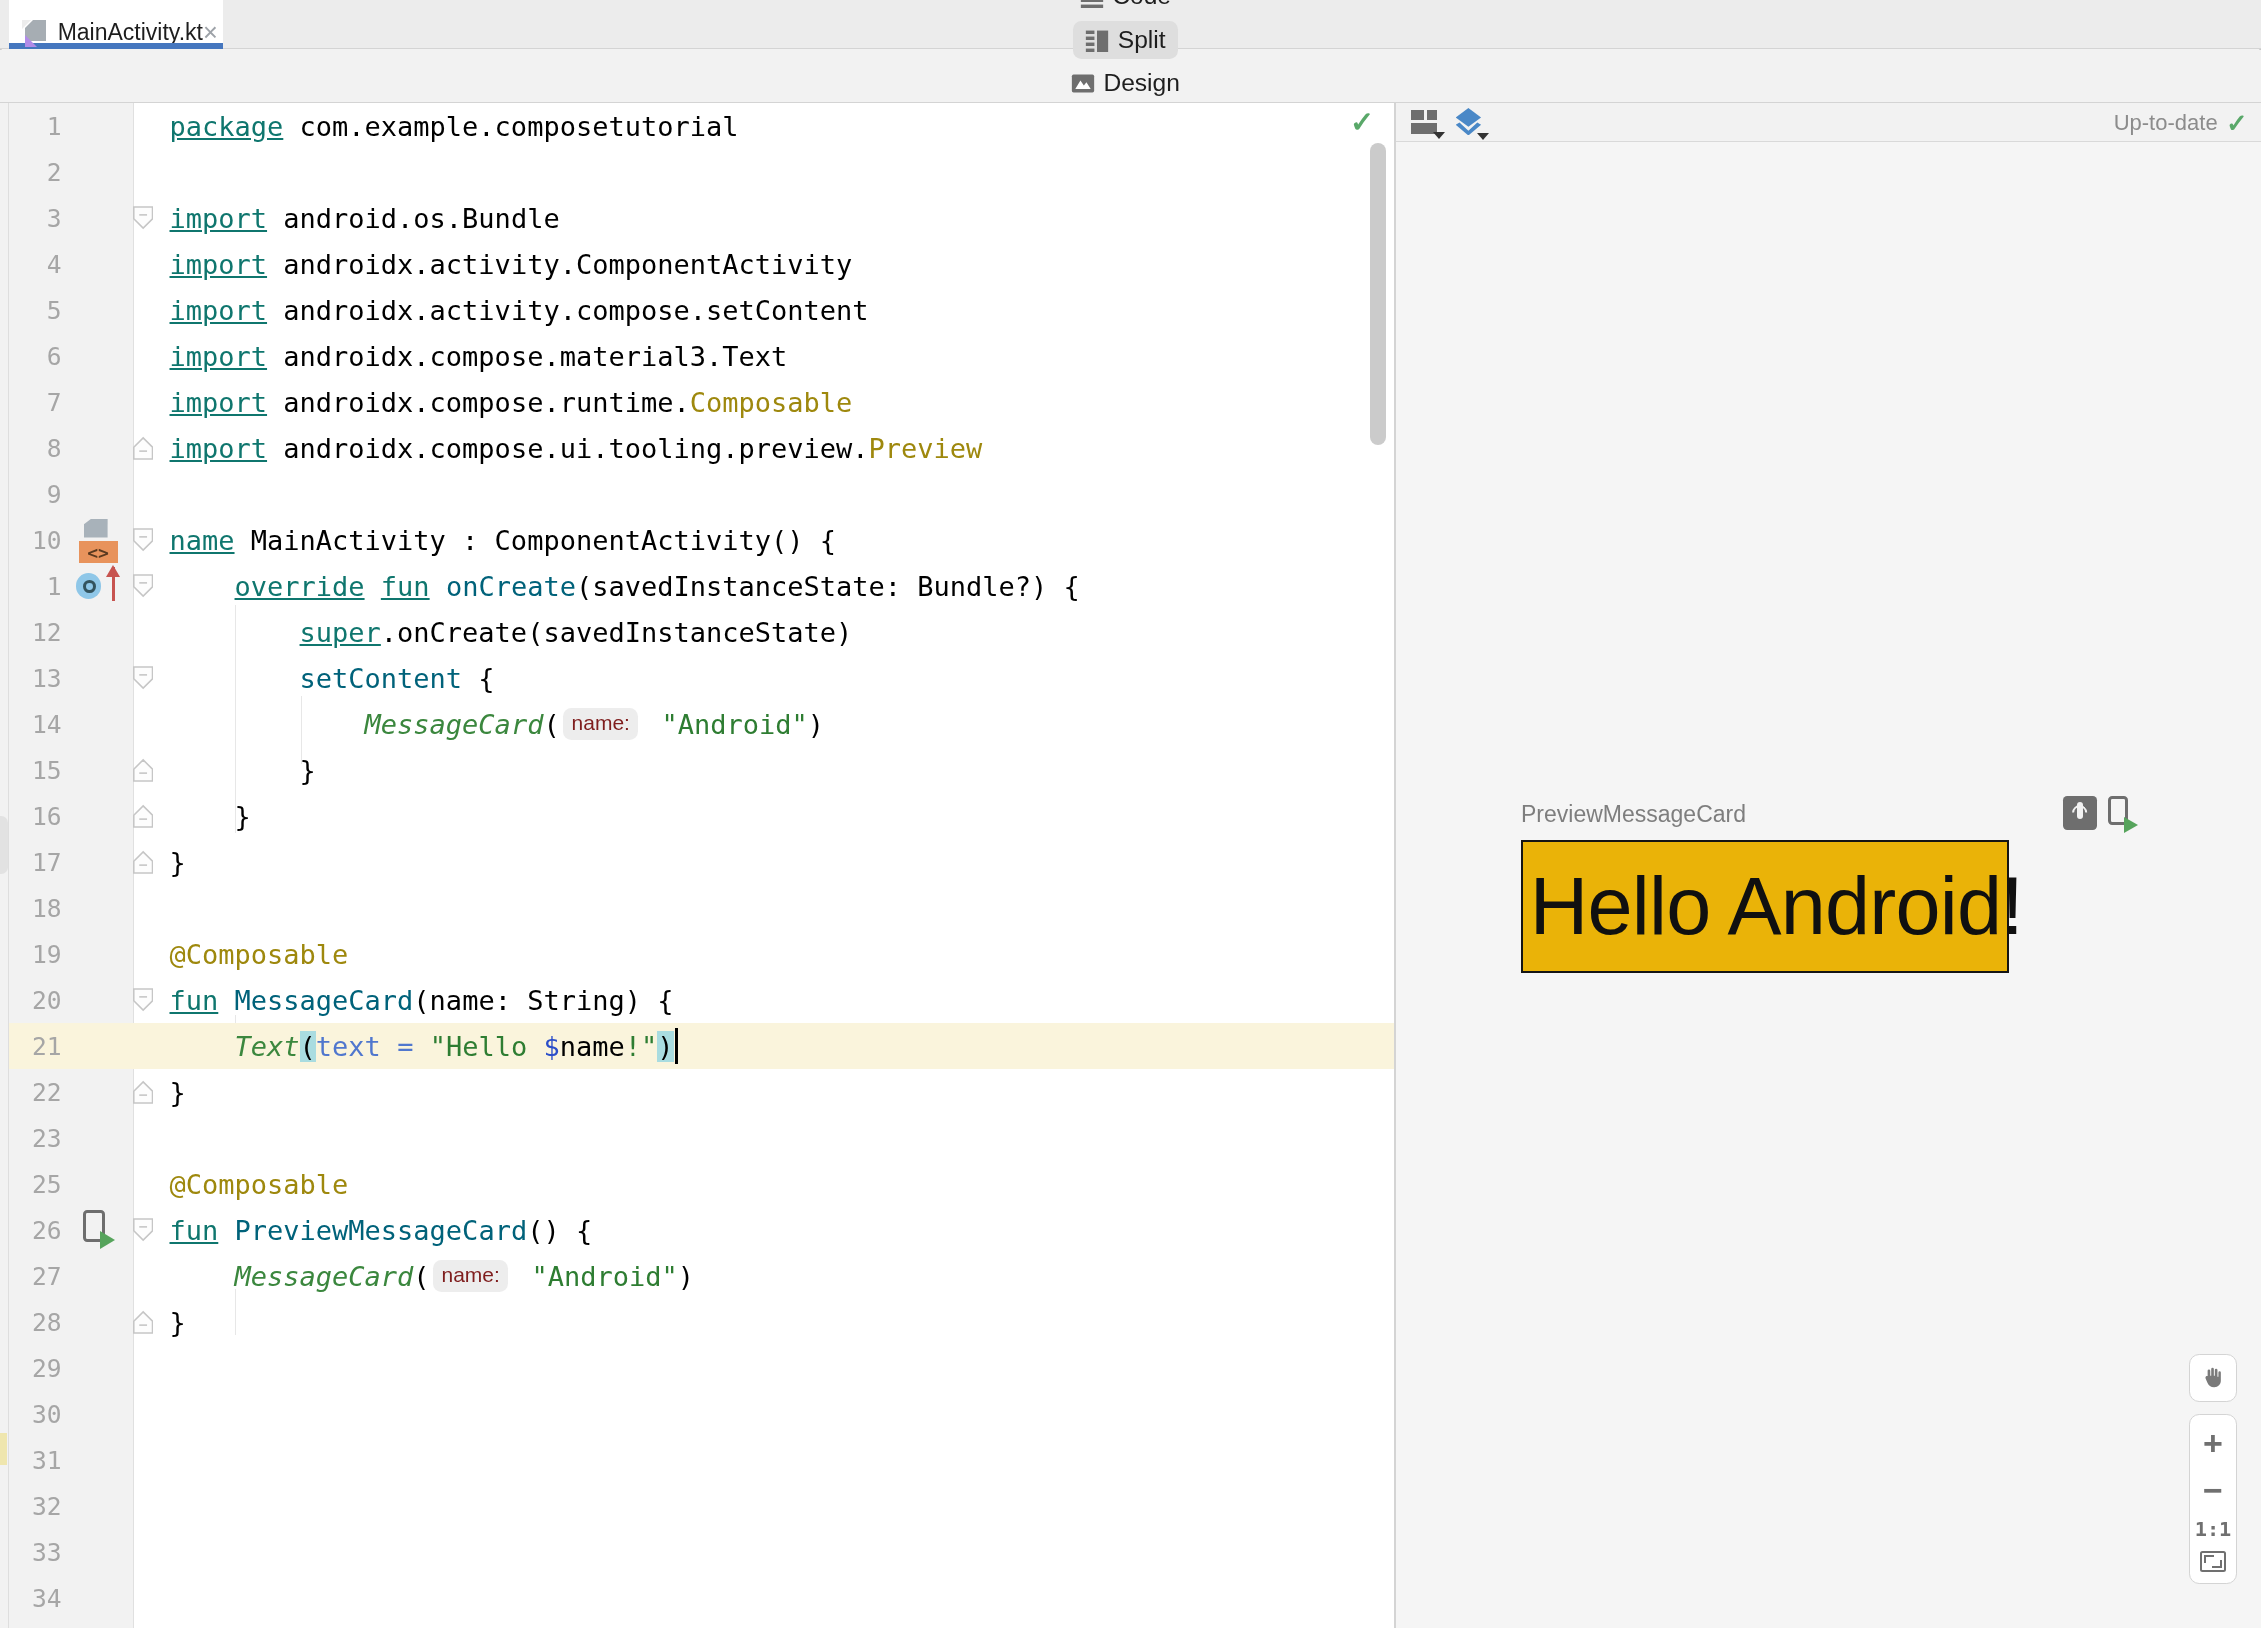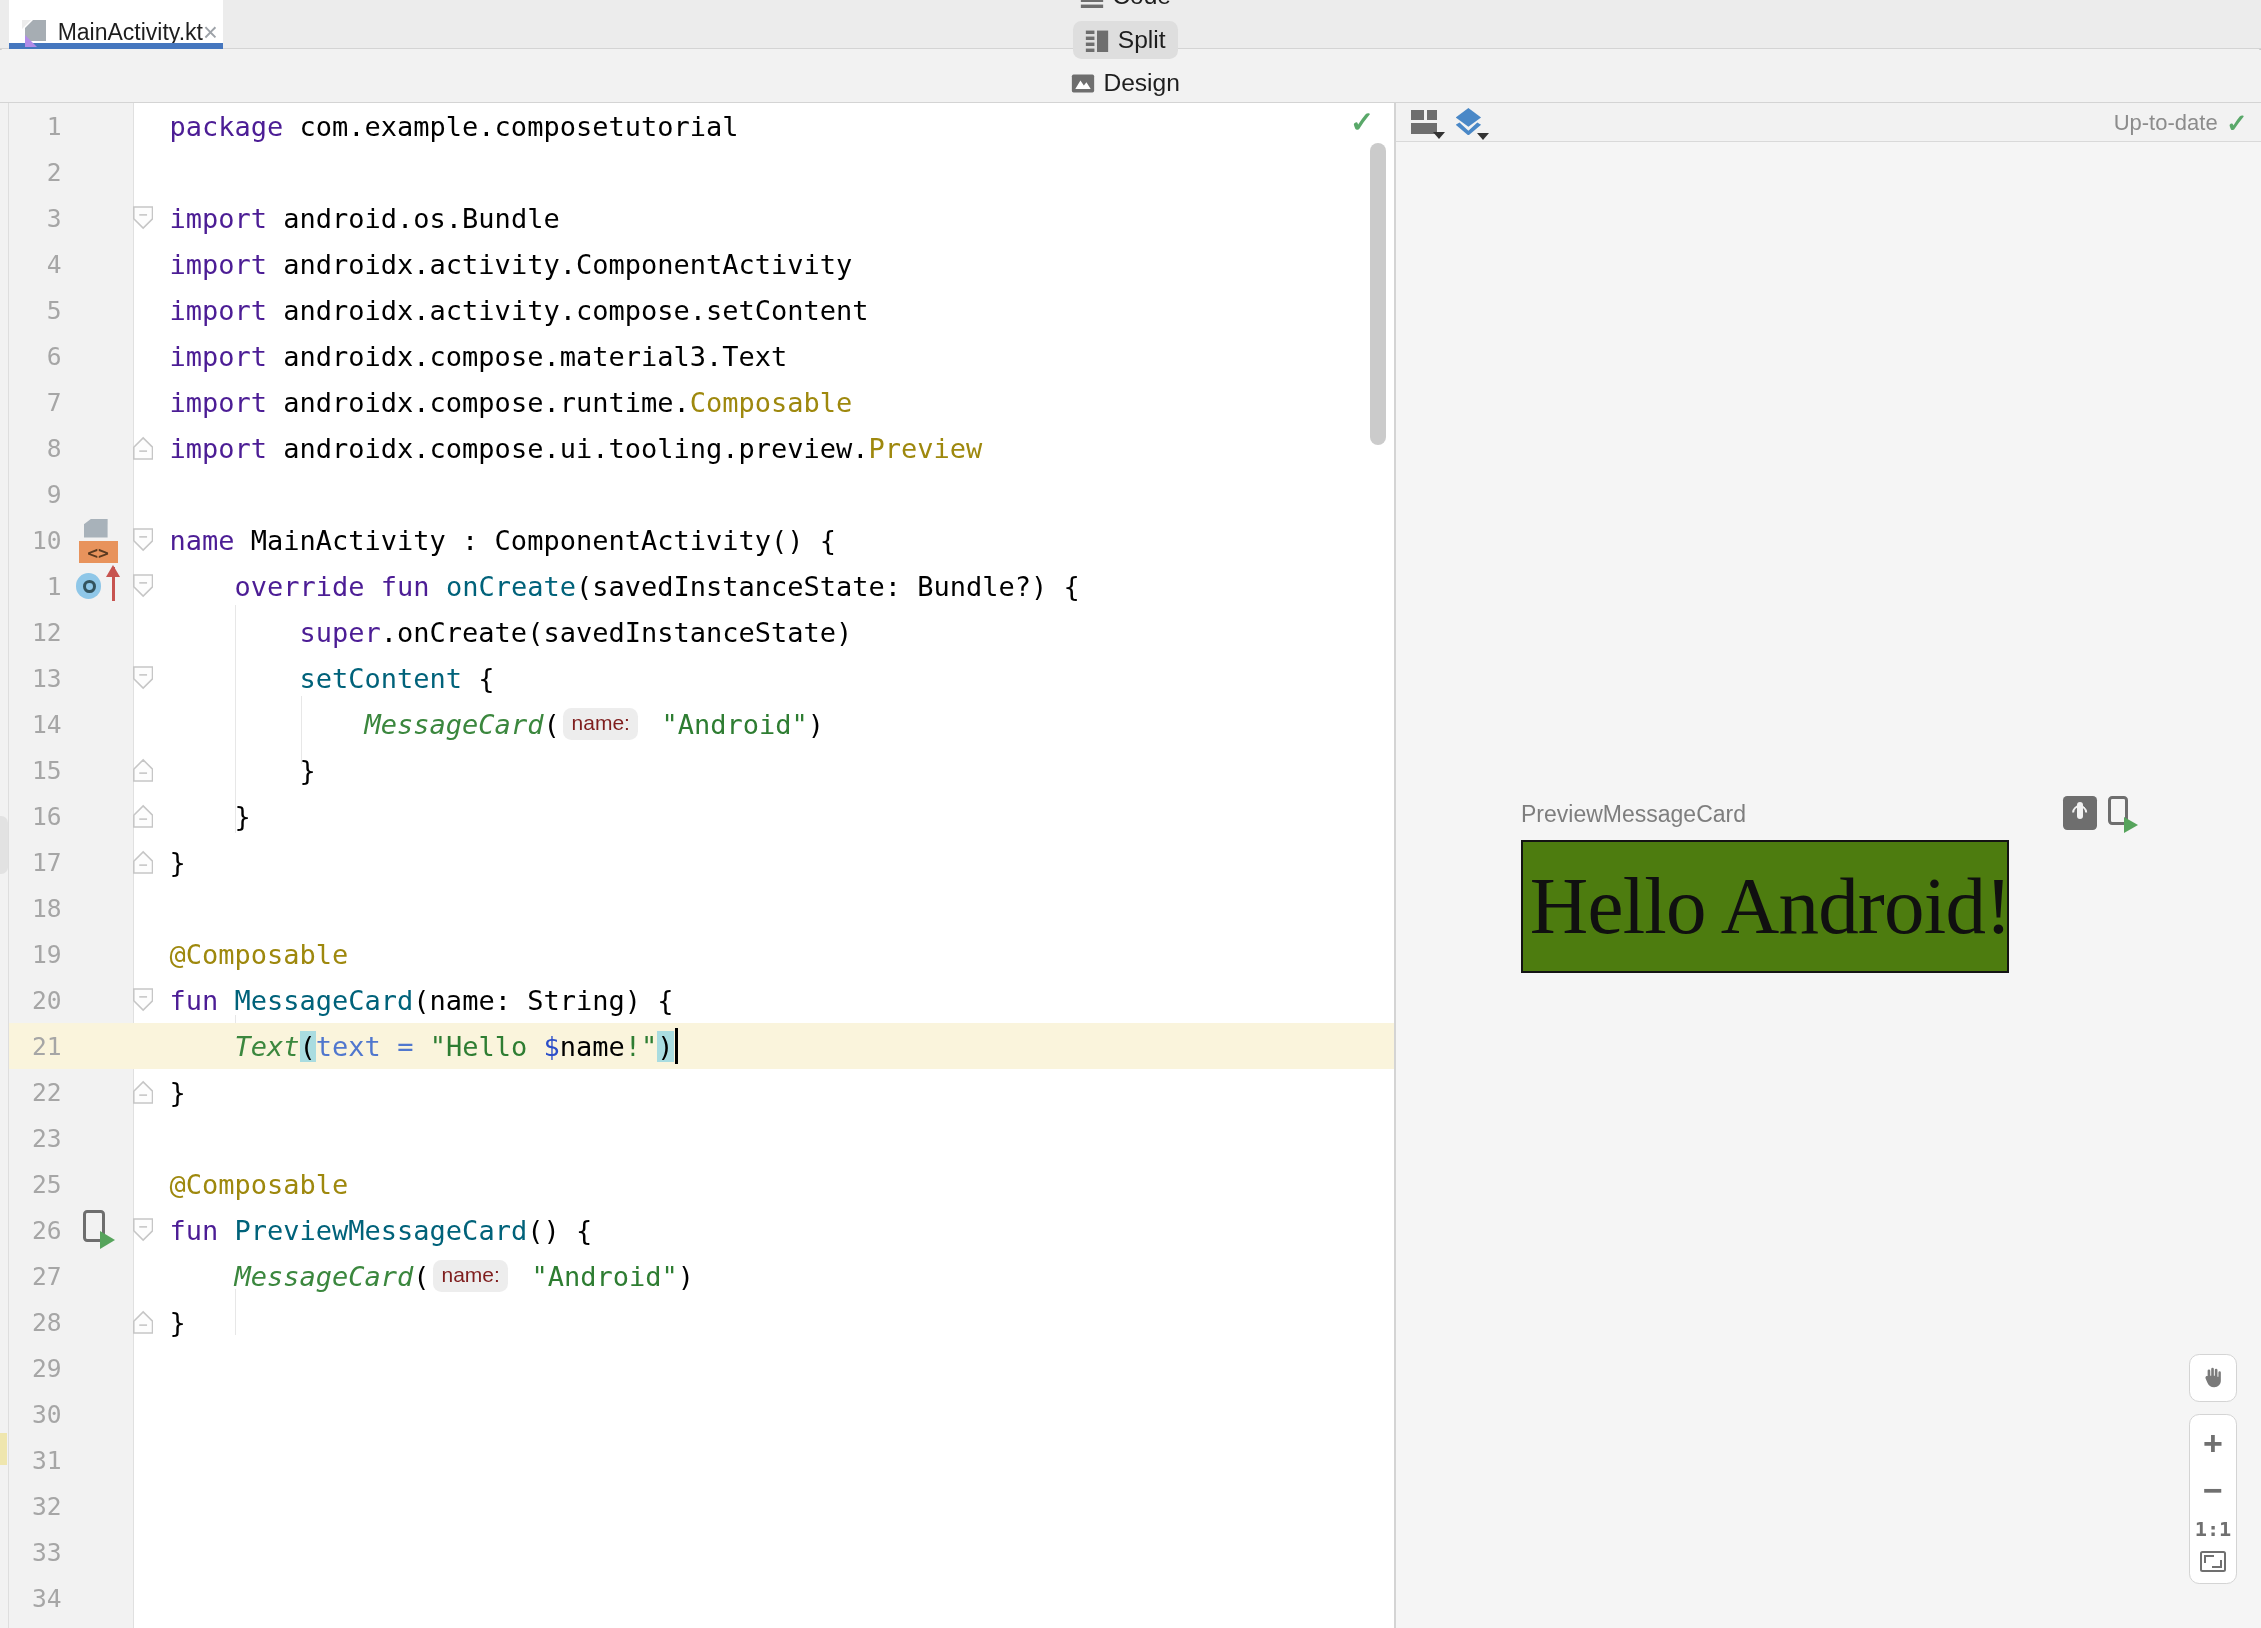--- a/index.html
+++ b/index.html
@@ -33,21 +33,21 @@
   .gutter-band { position:absolute; left:0; top:0; bottom:0; width:125px; background:#F2F2F2; border-right:0.8px solid #E0E0E0; }
   .indent-guide { position:absolute; width:0.8px; background:#E7E7E7; }
   .rows { position:absolute; left:0; top:0; right:0; }
   .row { position:relative; height:46px; display:flex; align-items:center; }
   .row.current { background:#FAF4DC; }
   .lnum { width:53px; text-align:right; font-family:"DejaVu Sans Mono", monospace; font-size:24.6px; color:#A6A6A6; flex:0 0 auto; user-select:none; }
   .icon-slot { position:absolute; left:63px; top:0; width:53px; height:100%; display:flex; align-items:center; justify-content:center; }
   .fold-slot { position:absolute; left:119px; top:0; width:30.5px; height:100%; display:flex; align-items:center; justify-content:center; }
   .code { position:absolute; left:161px; top:0; height:100%; display:flex; align-items:center; font-family:"DejaVu Sans Mono", monospace; font-size:27px; color:#000; }
   .code span { white-space:pre; }
-  .t-kw { color:#4c1d95; }
+  .t-kw { color:#0f766e;text-decoration:underline; }
   .t-pl { color:#000000; }
   .t-ann { color:#9E880D; }
   .t-decl { color:#00627A; }
   .t-call { color:#00627A; }
   .t-comp { color:#3B873E; font-style:italic; }
   .t-str { color:#2E7D32; }
   .t-named { color:#5077CE; }
   .t-dollar { color:#2B4EC9; }
   .t-tname { color:#000000; }
   .t-phl { background:#A9DCE0; color:#000; }
@@ -87,21 +87,21 @@
   .pt-status { position:absolute; right:13.6px; top:0; height:39px; display:flex; align-items:center; gap:8.5px; font-size:22px; color:#8C8C8C; }
   .pt-status .chk { color:#59A869; font-size:25.4px; font-weight:bold; }
 
   .pv-label { position:absolute; left:125px; top:698px; font-size:23px; color:#7E7E7E; }
   .pv-touch { position:absolute; left:667px; top:693px; width:34px; height:34px; background:#6E6E6E; border-radius:4.2px; cursor:pointer; }
   .pv-touch .finger { position:absolute; left:14.4px; top:6px; width:6px; height:17px; background:#F2F2F2; border-radius:3.4px; }
   .pv-touch .arc { position:absolute; left:9.3px; top:9.3px; width:15.3px; height:15.3px; border:2.5px solid #F2F2F2; border-radius:50%; border-bottom-color:transparent; border-right-color:transparent; transform:rotate(45deg); }
   .pv-run { position:absolute; left:710px; top:693px; width:32px; height:37px; cursor:pointer; }
   .pv-run .phone { position:absolute; left:1.7px; top:0; width:20.3px; height:29px; border:3.4px solid #6E6E6E; border-radius:4.2px; }
   .pv-run .play { position:absolute; right:0; bottom:0; width:0; height:0; border-left:14.4px solid #56A45C; border-top:8.5px solid transparent; border-bottom:8.5px solid transparent; }
-  .pv-box { position:absolute; left:125px; top:737px; width:488px; height:133px; background:#4d7c0f; border:2.5px solid #141414; display:flex; align-items:center;font-family:Liberation Serif, serif; }
+  .pv-box { position:absolute; left:125px; top:737px; width:488px; height:133px; background:#eab308; border:2.5px solid #141414; display:flex; align-items:center; }
   .pv-text { font-size:81px; color:#101010; padding-left:6.8px; white-space:nowrap; letter-spacing:-0.8px; }
 
   
   .zc-hand { position:absolute; left:793px; top:1251px; width:48px; height:48px; background:#FFFFFF; border:1.7px solid #D4D4D4; border-radius:10.2px; display:flex; align-items:center; justify-content:center; cursor:pointer; }
   .zc-group { position:absolute; left:793px; top:1311px; width:48px; height:170px; background:#FFFFFF; border:1.7px solid #D4D4D4; border-radius:10.2px; display:flex; flex-direction:column; align-items:center; justify-content:space-around; padding:5.1px 0; }
   .zc-item { color:#707070; cursor:pointer; line-height:1; display:flex; align-items:center; justify-content:center; }
   .zc-pm { font-size:34px; font-weight:bold; }
   .zc-11 { font-size:20.3px; font-weight:bold; font-family:"DejaVu Sans Mono", monospace; }
   .zc-fit { width:25.4px; height:20.3px; border:2.5px solid #707070; border-radius:2.5px; position:relative; }
   .zc-fit:after { content:""; position:absolute; right:1.7px; bottom:1.7px; width:7.6px; height:6px; border-right:2.5px solid #707070; border-bottom:2.5px solid #707070; }

